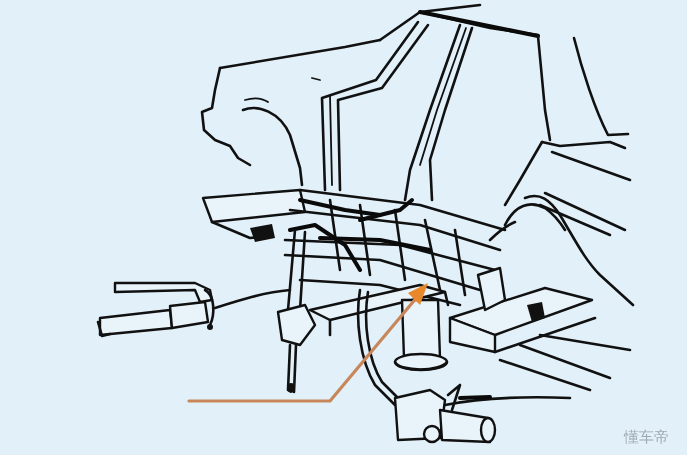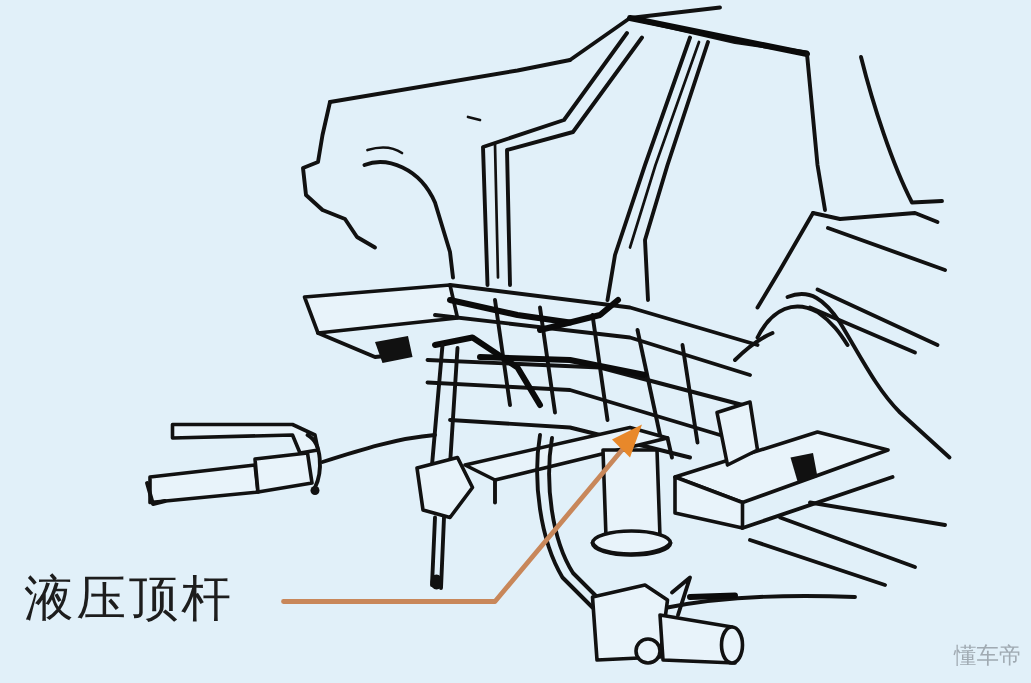--- a/index.html
+++ b/index.html
@@ -18,21 +18,20 @@
   .face { fill: #e8f3fa; stroke: #111; stroke-width: 2.4; stroke-linejoin: round; }
   .label {
     position: absolute; left: 16px; top: 377px;
     font-size: 33px; color: #1d1d1d; letter-spacing: 2px;
     font-family: "DejaVu Sans", sans-serif;
   }
   .watermark {
     position: absolute; left: 624px; top: 428px;
     font-size: 15px; color: #a0aab2;
     font-family: "DejaVu Sans", sans-serif;
-    margin-left: 12px;
   }
 </style>
 </head>
 <body>
 
 <div id="stage">
   <svg class="drawing" width="687" height="455" viewBox="0 0 687 455">
 
     <g>
       <path class="ink" d="M220 68 L345 47 L380 40"></path>
@@ -149,15 +148,14 @@
       <path class="ink" d="M215 308 C240 300 265 292 290 290"></path>
       <path class="ink" d="M98 322 L102 336 L110 334"></path>
     </g>
   </svg>
 
   <svg class="drawing" width="687" height="455" viewBox="0 0 687 455">
     <path d="M189 401 L330 401 L418 296" fill="none" stroke="#c8875a" stroke-width="3.2" stroke-linecap="round" stroke-linejoin="round"></path>
     <path d="M428 283 L408 293 L420 305 Z" fill="#e8882a"></path>
   </svg>
 
-  <div class="label">液压顶杆</div>
   <div class="watermark">懂车帝</div>
 </div>
 
 </body></html>

